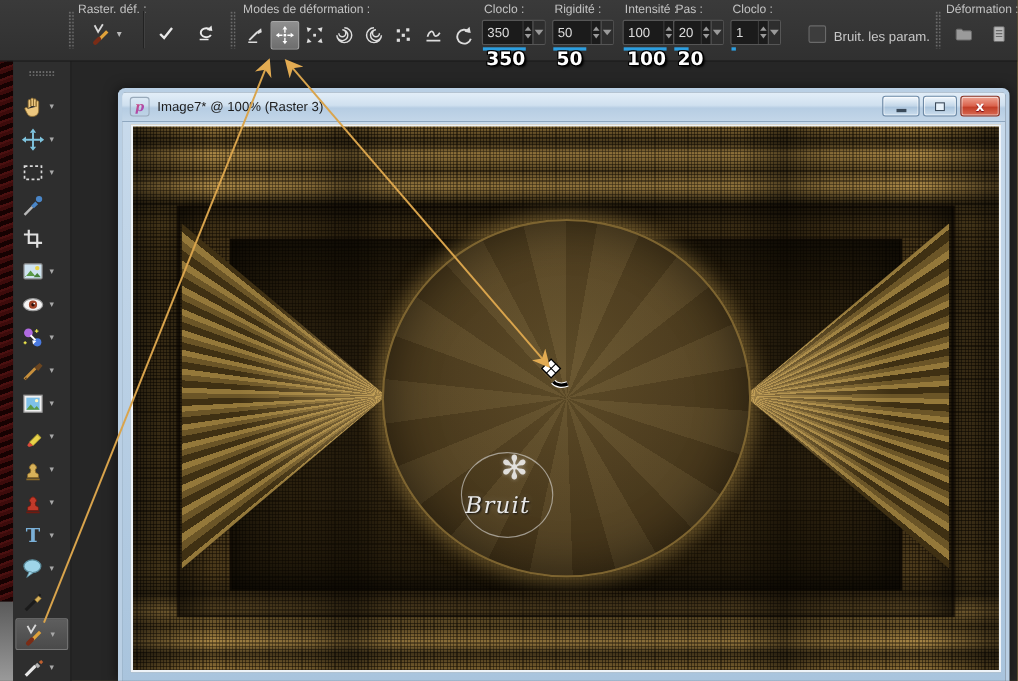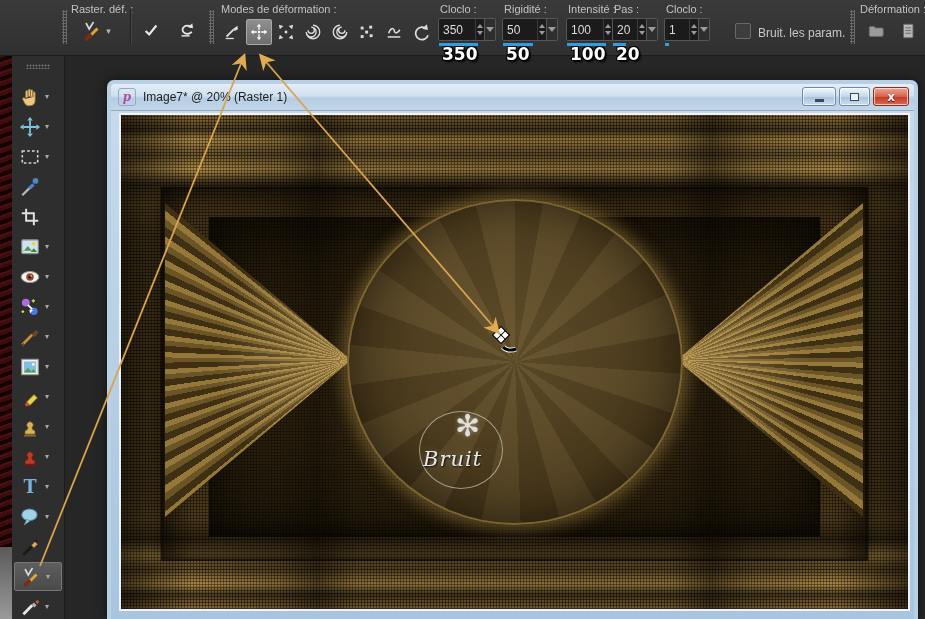--- a/index.html
+++ b/index.html
@@ -545,21 +545,21 @@
           <path d="M11.5 8 l2-2 2.5 2.5 -2 2z" fill="#b0b0b0"></path>
           <path d="M14.8 5.2 l2-1.6 1.6 1.6 -1.6 2z" fill="#c06030"></path>
         </svg></span>
       <span class="tdd">▾</span>
     </div>
   </div>
 
 <div id="imgwin" class="abs">
   <div id="titlebar">
     <div id="app-icon">p</div>
-    <div id="win-title">Image7* @ 20% (Raster 1)</div>
+    <div id="win-title">Image7* @ 100% (Raster 3)</div>
   </div>
   <div class="winbtn" style="right:78px;width:34px">
       <div class="glyph-min"></div>
     </div>
   <div class="winbtn" style="right:44px;width:31px">
       <div class="glyph-max"></div>
     </div>
   <div class="winbtn close" style="right:5px;width:36px">
       <div class="glyph-close">x</div>
     </div>

